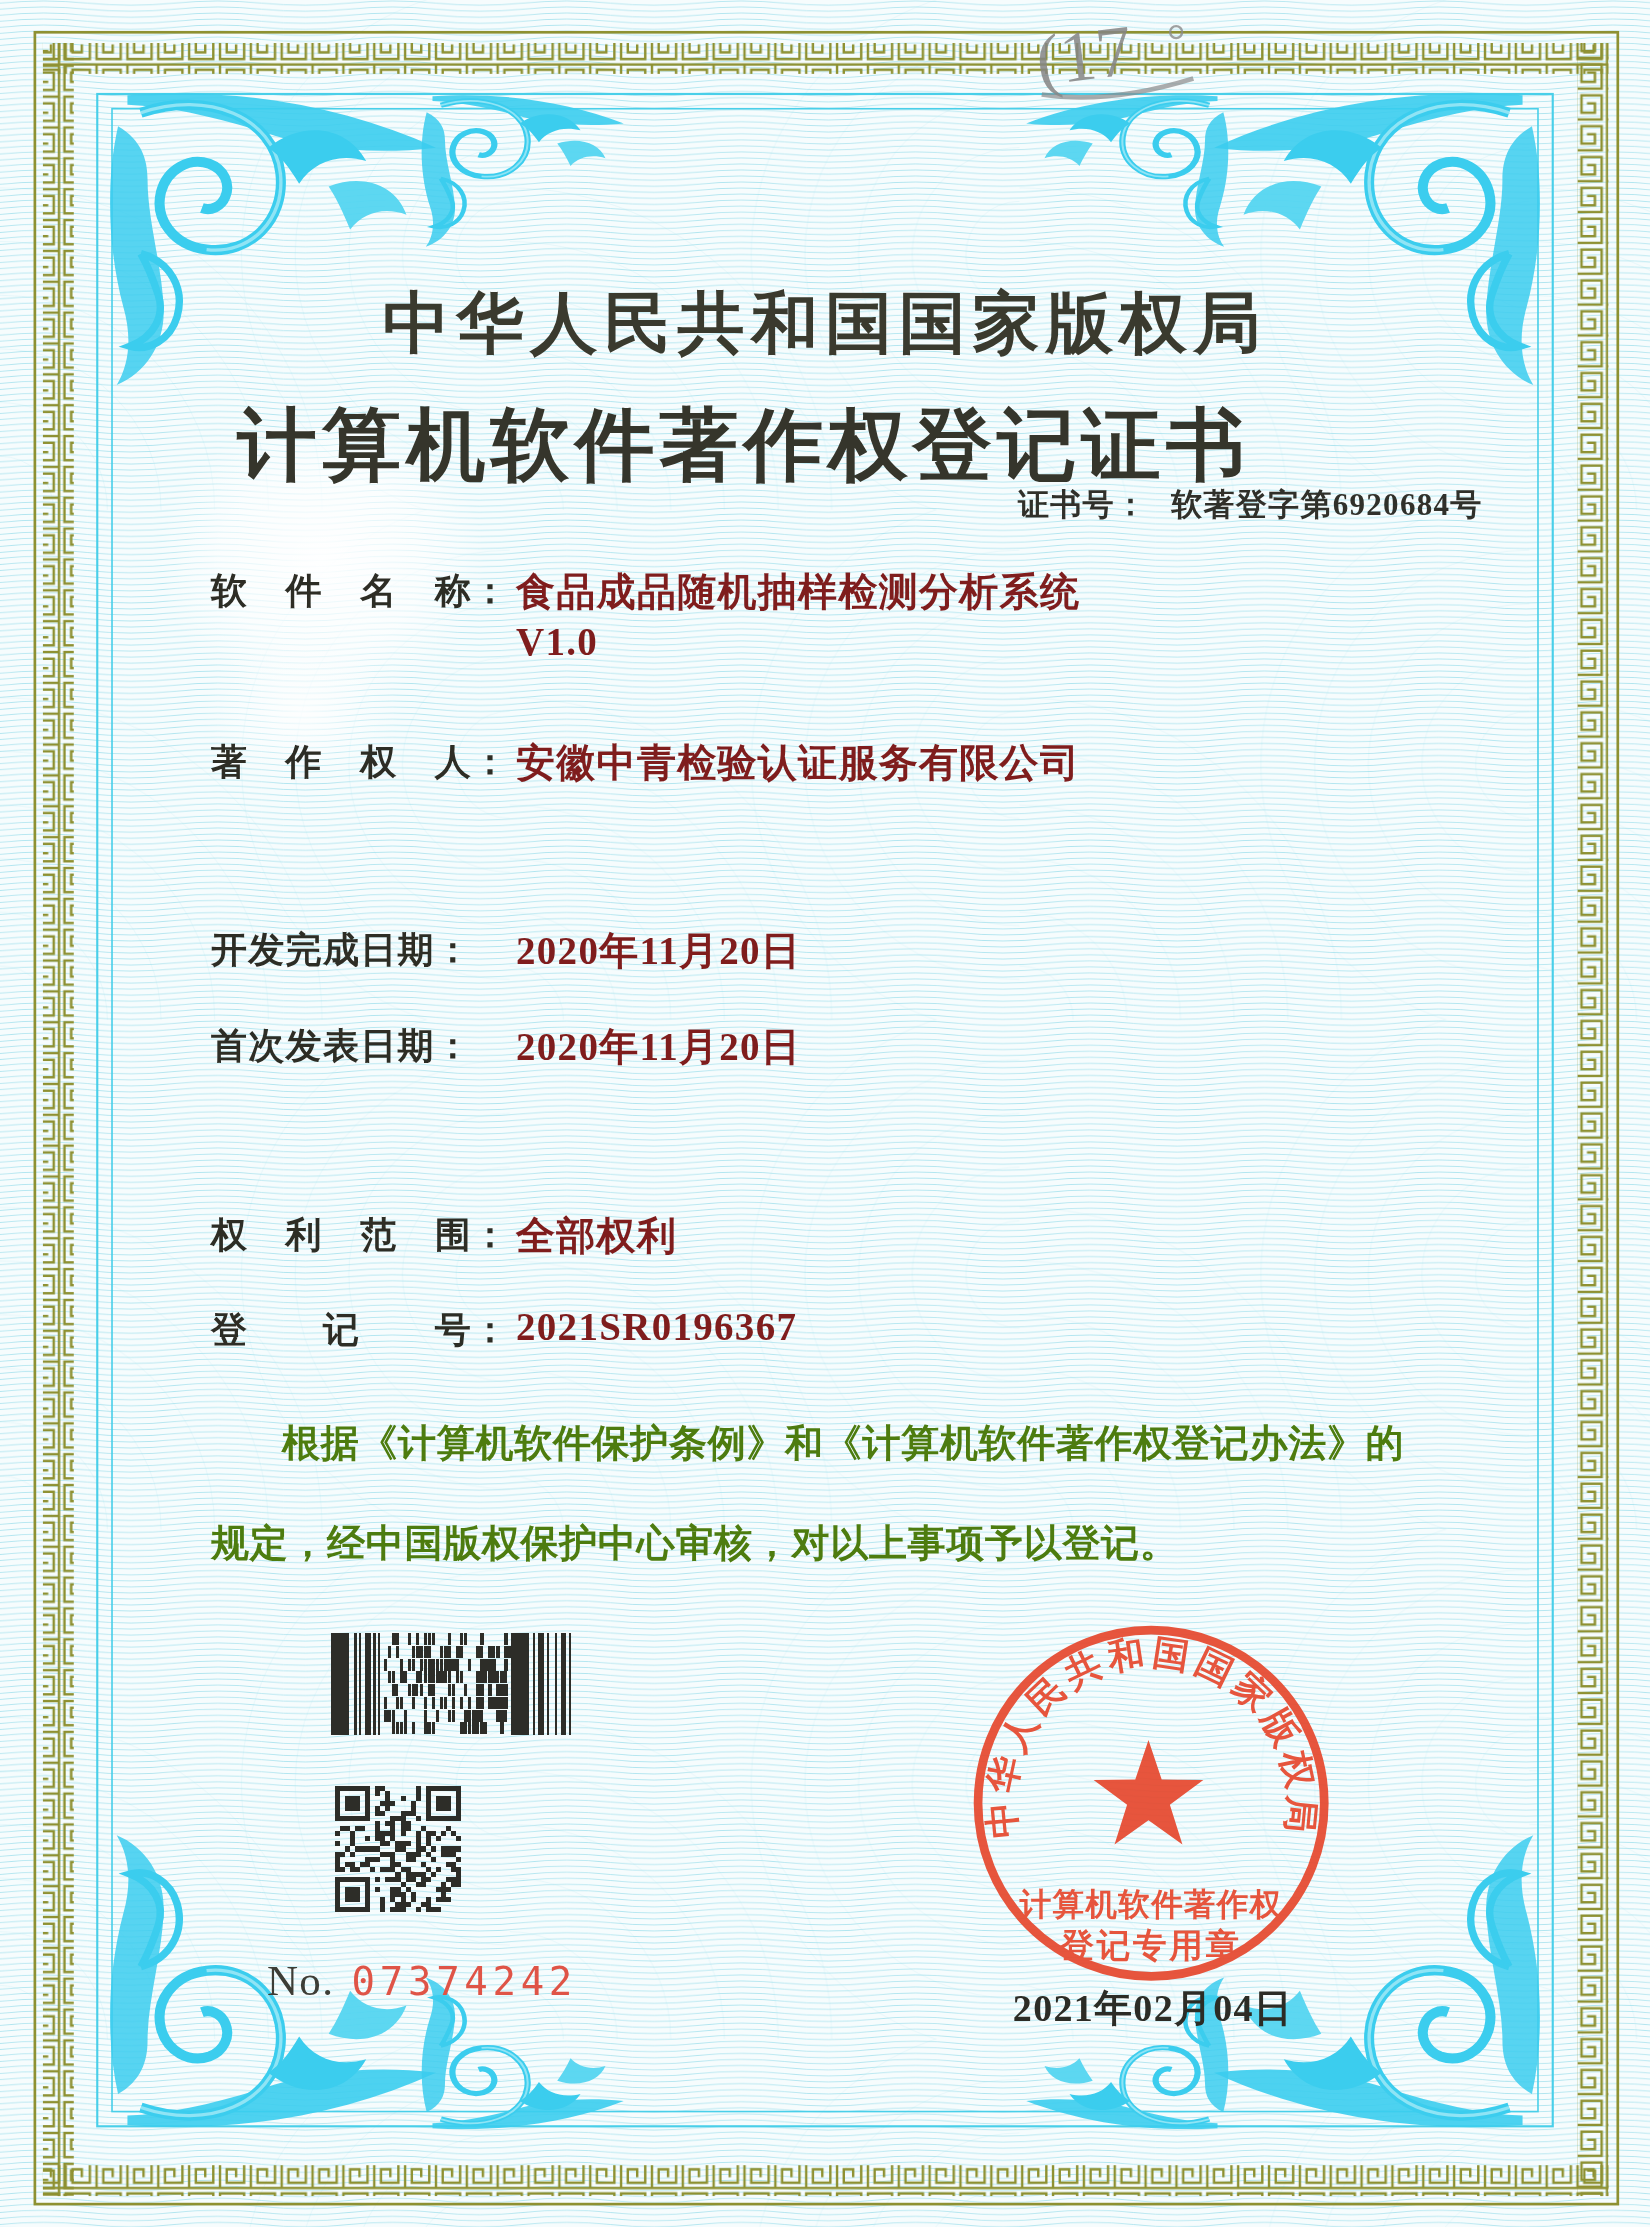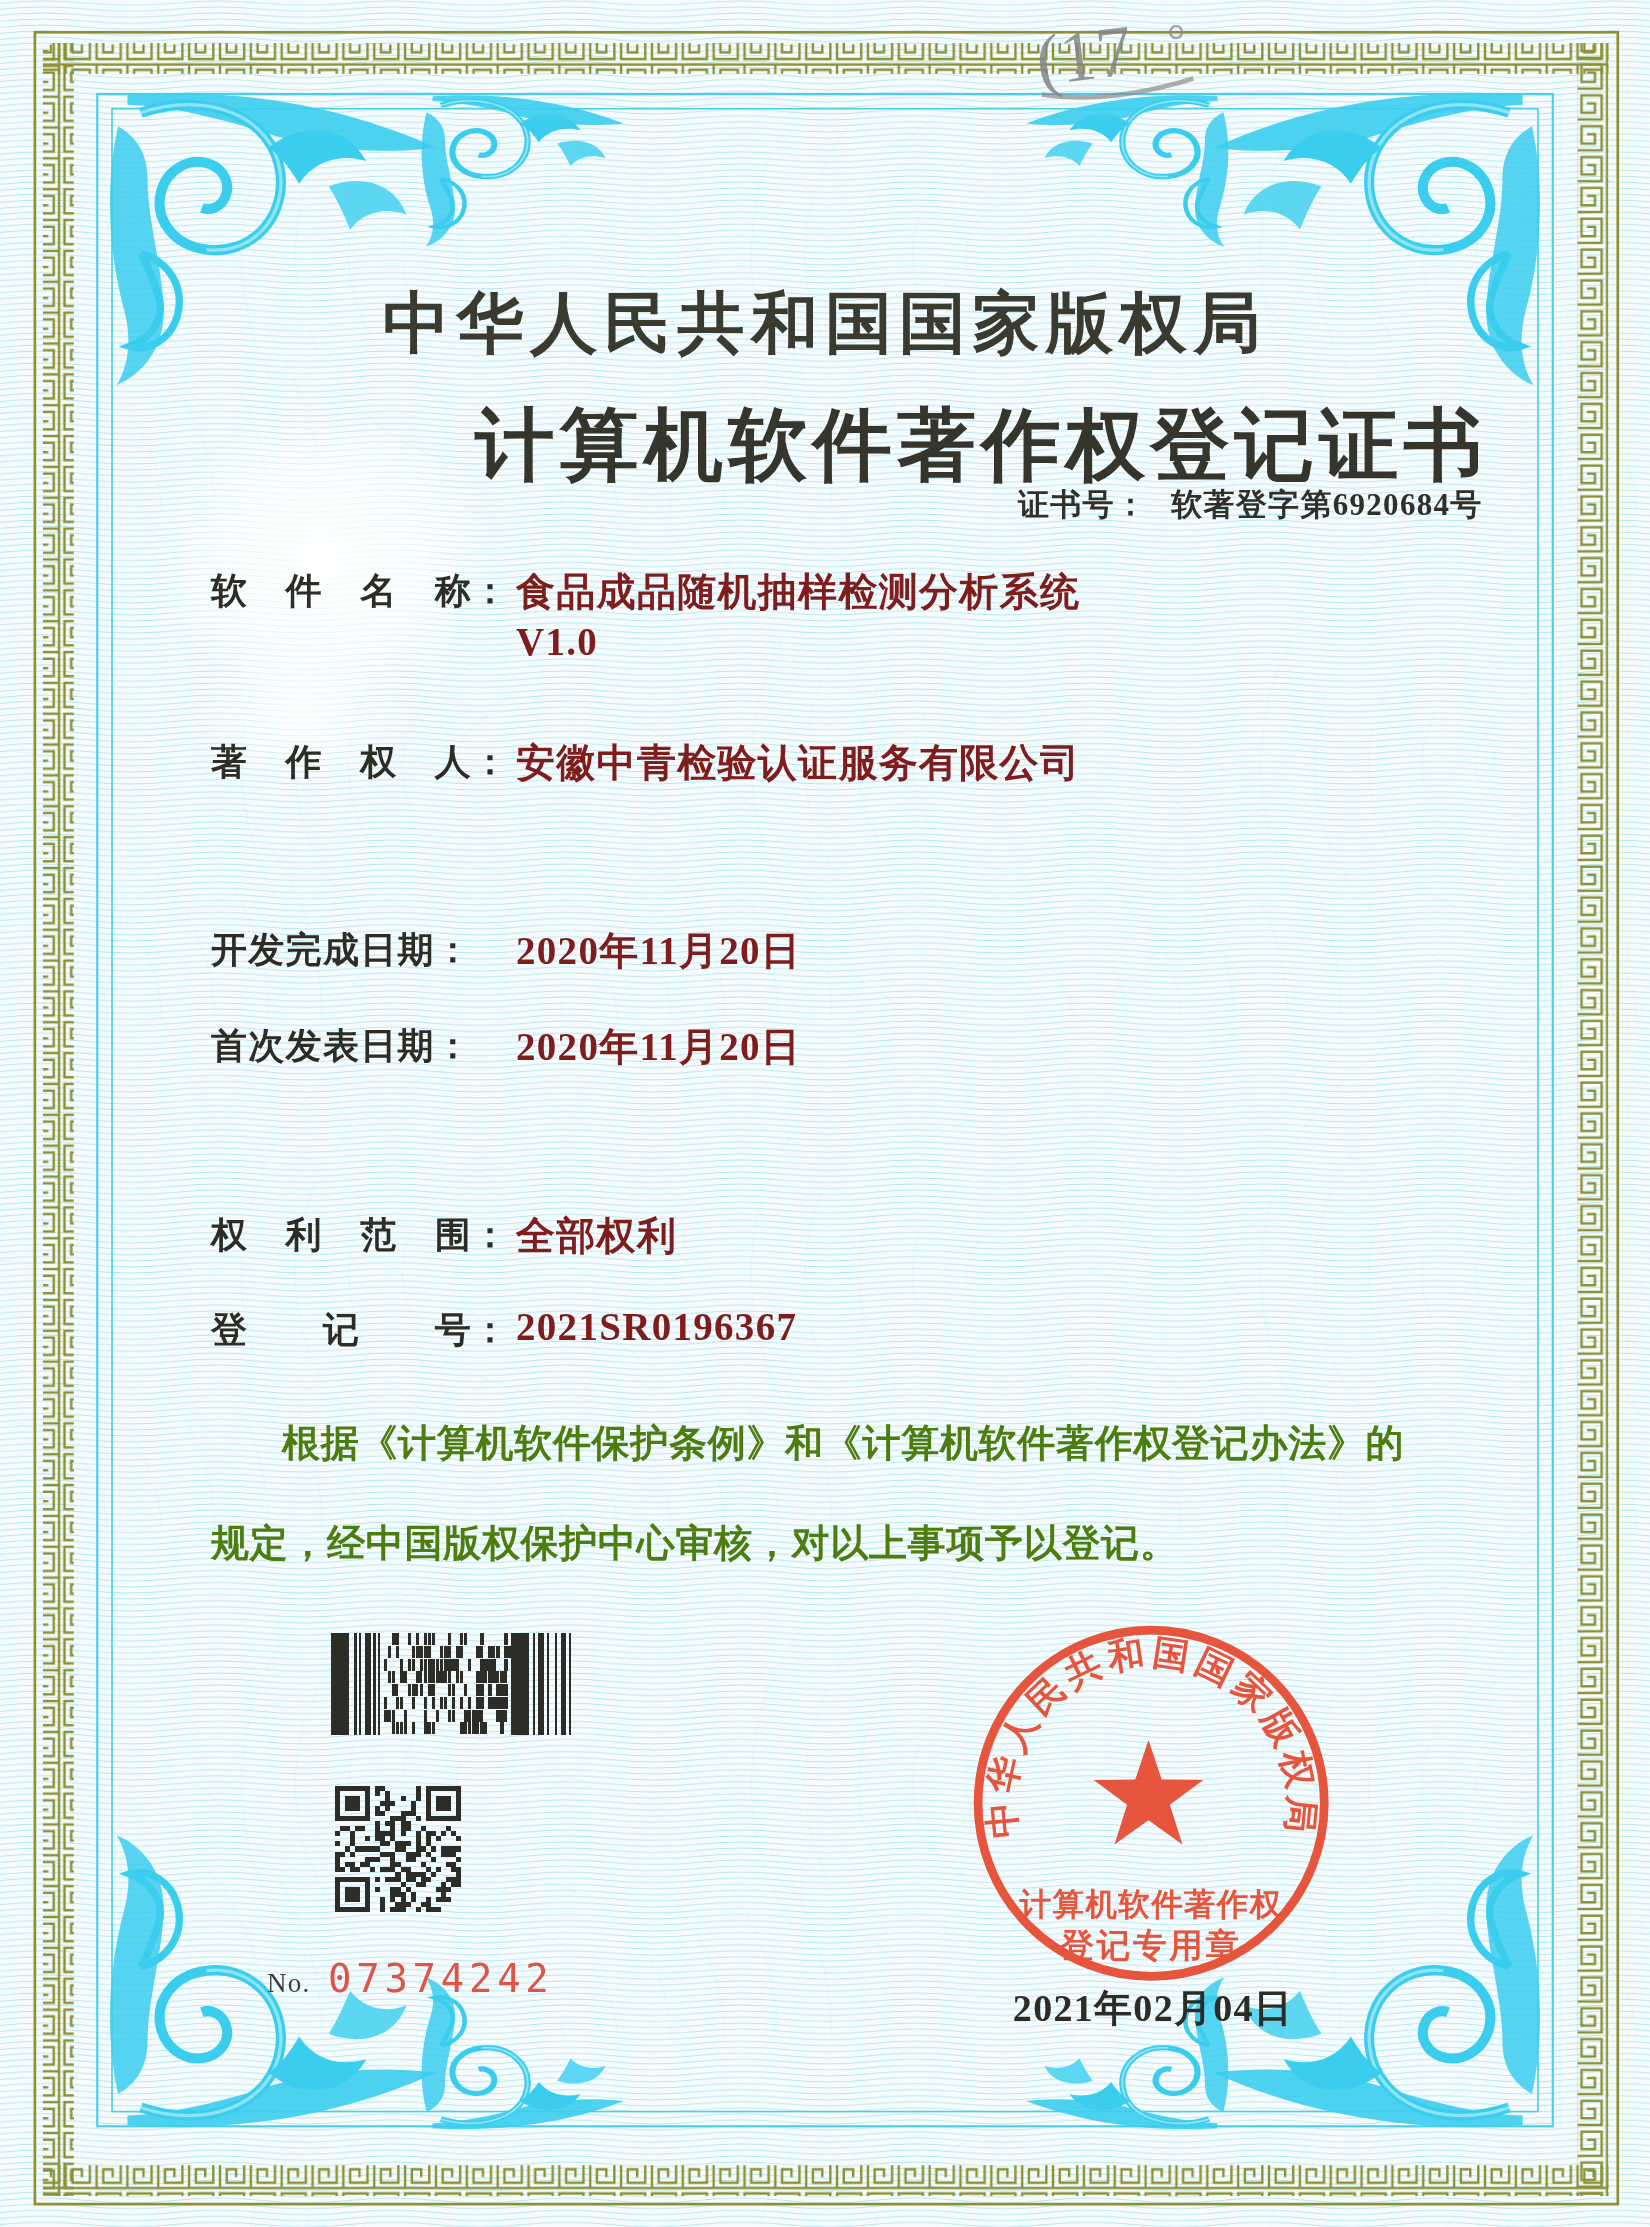--- a/index.html
+++ b/index.html
@@ -8,33 +8,33 @@
     font-family:"Liberation Serif","DejaVu Serif",serif;background:#f6fcfd;
   }
   .abs{position:absolute;}
   svg{display:block;}
   
   .authority-title{
     left:0;top:278px;width:1650px;text-align:center;
     font-size:67px;font-weight:bold;letter-spacing:6.7px;color:#3a3a2e;
   }
   .doc-title{
-    left:0;top:393px;width:1488px;text-align:right;
+    left:0;top:393px;width:1488px;text-align:center;
     font-size:79px;font-weight:bold;letter-spacing:5.4px;color:#35352b;
   }
   .cert-no{
     left:1018px;top:484px;font-size:31px;color:#30302a;
     display:flex;gap:24px;letter-spacing:1.3px;font-weight:bold;align-items:center;
   }
   .field-row{left:211px;width:1328px;height:54px;}
   .field-label{position:absolute;left:0;top:0;font-size:36px;font-weight:bold;color:#2d2d25;letter-spacing:1.3px;white-space:pre;}
   .field-value{position:absolute;left:305px;top:-2px;font-size:39px;font-weight:bold;color:#7f1d1d;letter-spacing:1.3px;white-space:pre;}
   .statement{font-size:38px;font-weight:bold;color:#4d7c0f;letter-spacing:0.7px;white-space:pre;}
   .serial-line{left:267px;top:1956px;display:flex;align-items:baseline;gap:17.4px;}
-  .serial-label{font-size:27px;color:#3d3d36;letter-spacing:1.3px;text-align:center;}
+  .serial-label{font-size:43px;color:#3d3d36;letter-spacing:1.3px;text-align:center;}
   .serial-number{font-size:39px;color:#df5447;font-family:"DejaVu Sans Mono","Liberation Mono",monospace;letter-spacing:4.7px;}
   .issue-date{left:972px;top:1983px;width:362px;text-align:center;font-size:38px;font-weight:bold;color:#2c2c26;letter-spacing:1.3px;}
   .watermark-blob{
     left:161px;top:416px;width:322px;height:288px;border-radius:50%;
     background:radial-gradient(ellipse at 50% 50%, rgba(255,255,255,0.95) 0%, rgba(255,255,255,0.55) 45%, rgba(255,255,255,0) 72%);
   }
   .watermark-blob2{
     left:201px;top:637px;width:201px;height:148px;border-radius:50%;
     background:radial-gradient(ellipse at 50% 50%, rgba(255,255,255,0.8) 0%, rgba(255,255,255,0) 70%);
   }

